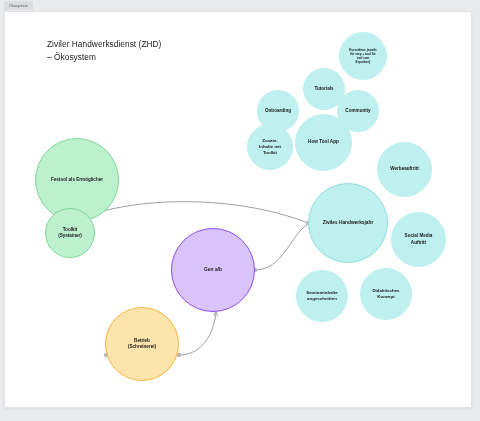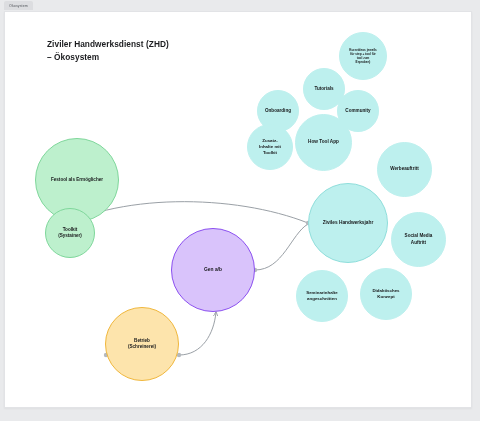--- a/index.html
+++ b/index.html
@@ -60,21 +60,21 @@
   }
 
   
   .board-title {
     position: absolute;
     left: 42px;
     top: 26px;
     width: 230px;
     color: #1c1d20;
     font-size: 8.3px;
-    font-weight: bold;
+    font-weight: normal;
     line-height: 1.55;
     letter-spacing: .05px;
     white-space: pre-line;
   }
 
   
   .node {
     position: absolute;
     border-radius: 50%;
     box-sizing: border-box;

